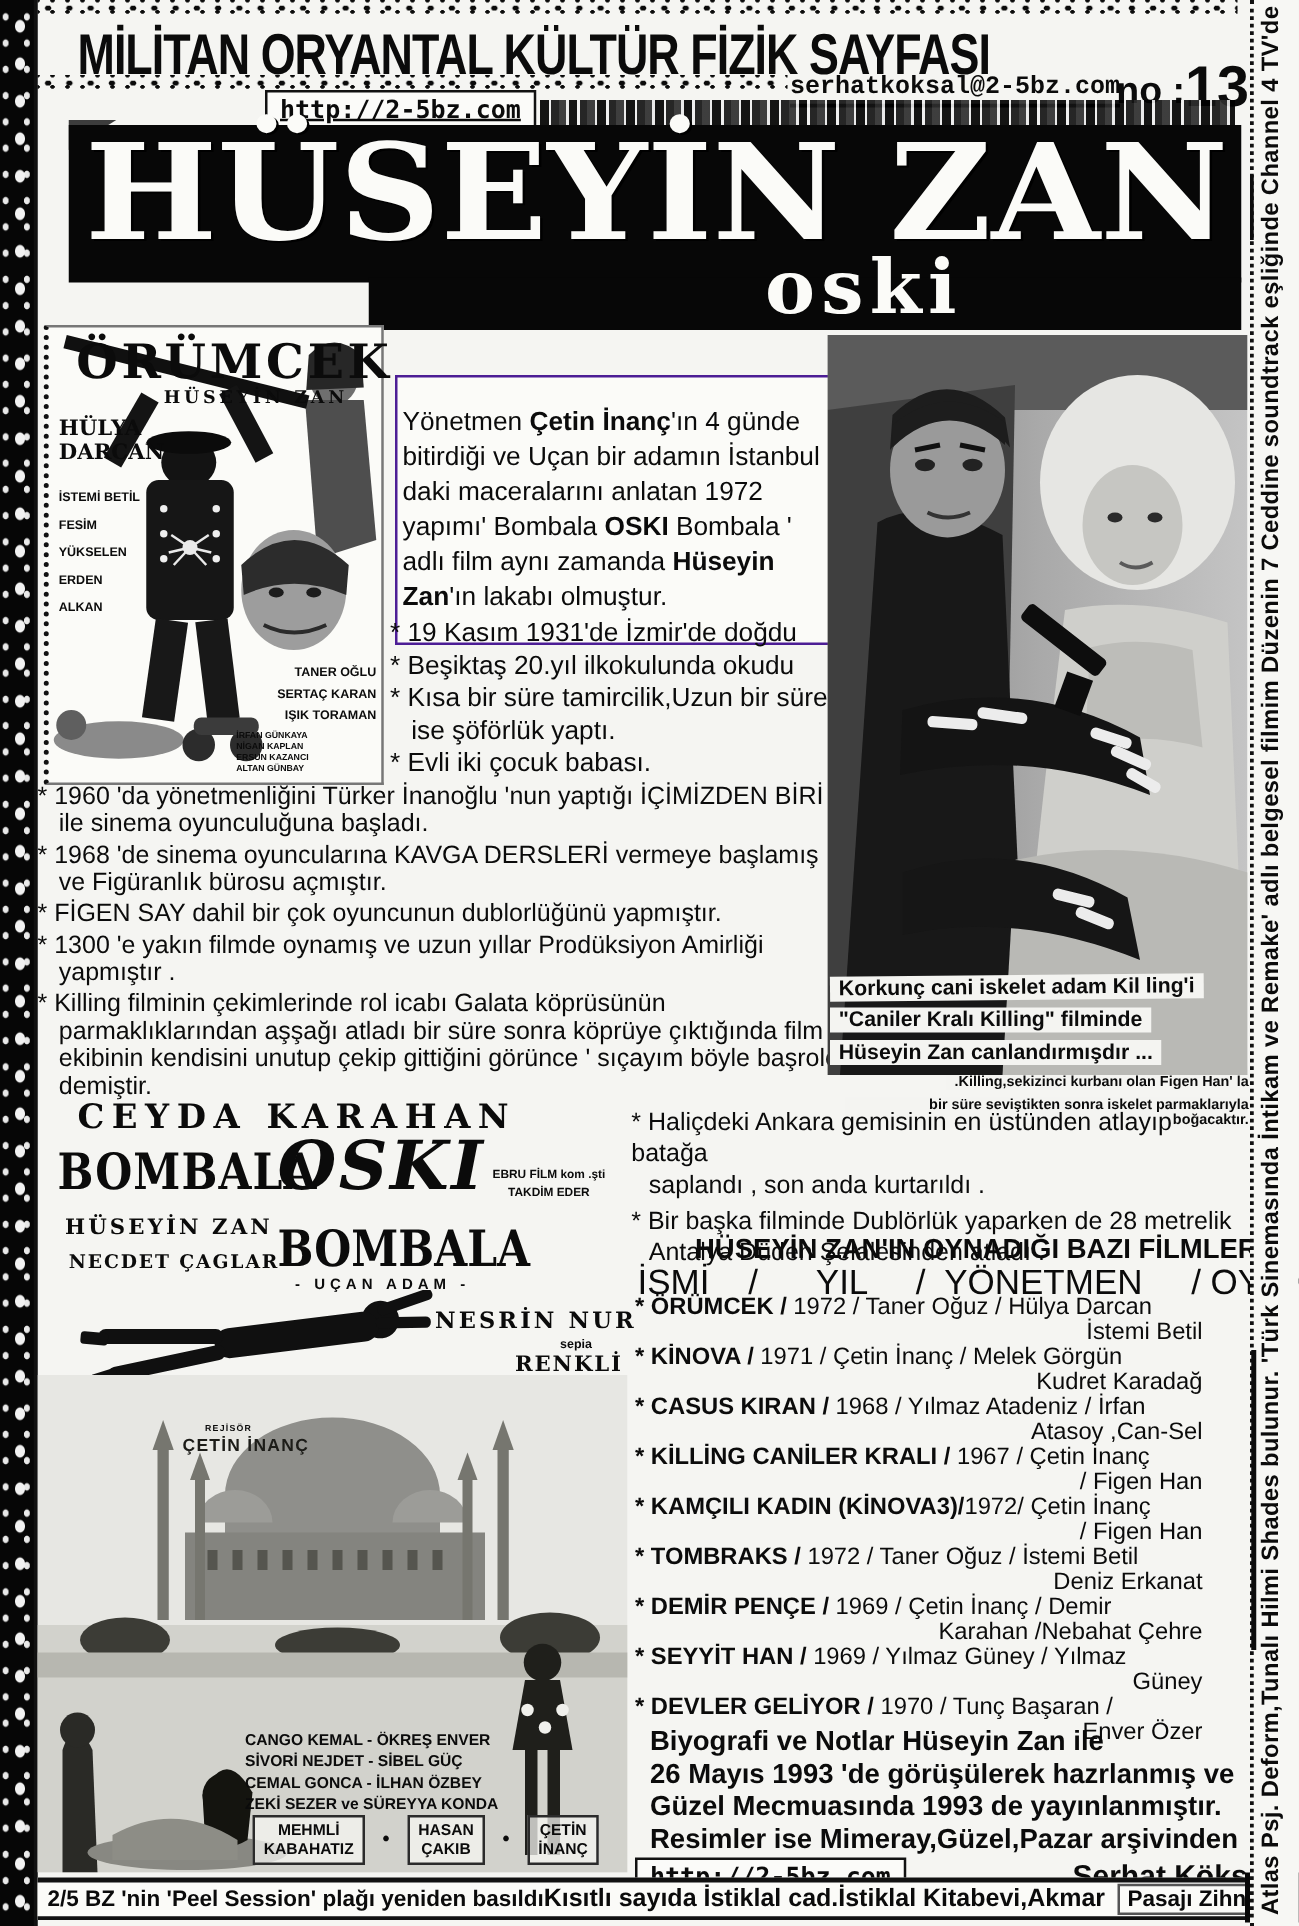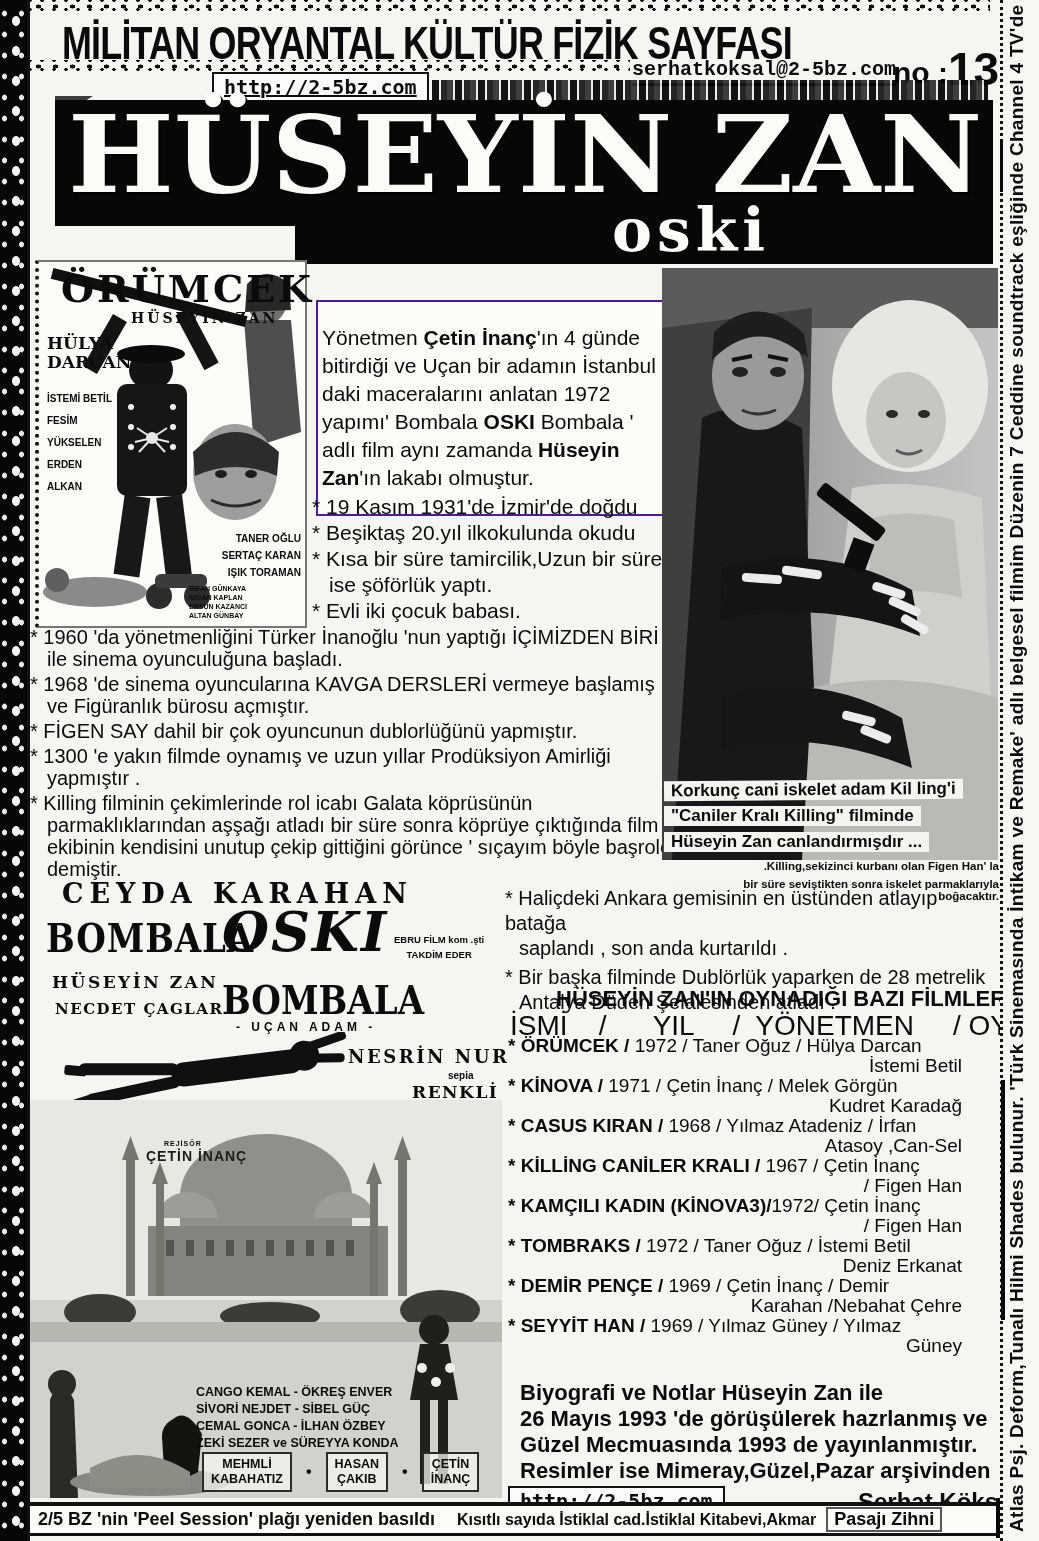--- a/index.html
+++ b/index.html
@@ -301,34 +301,35 @@
 <div class="abs nw" style="left:510px;top:1010px;font-size:28px;white-space:pre">İSMİ    /      YIL     /  YÖNETMEN     / OYUNCULAR</div>
 <div class="abs" style="left:508px;top:1036px;width:488px">
   <div class="film-row"><span class="t">* ÖRÜMCEK / </span><span>1972 / Taner Oğuz  / Hülya Darcan</span><div class="c">İstemi Betil</div></div>
   <div class="film-row"><span class="t">* KİNOVA / </span><span>1971  / Çetin İnanç   / Melek Görgün</span><div class="c">Kudret Karadağ</div></div>
   <div class="film-row"><span class="t">* CASUS KIRAN / </span><span>1968 / Yılmaz Atadeniz / İrfan</span><div class="c">Atasoy ,Can-Sel</div></div>
   <div class="film-row"><span class="t">* KİLLİNG CANİLER KRALI / </span><span>1967 / Çetin İnanç</span><div class="c">/ Figen Han</div></div>
   <div class="film-row"><span class="t">* KAMÇILI KADIN (KİNOVA3)/</span><span>1972/ Çetin İnanç</span><div class="c">/ Figen Han</div></div>
   <div class="film-row"><span class="t">* TOMBRAKS / </span><span>1972 / Taner Oğuz / İstemi Betil</span><div class="c">Deniz Erkanat</div></div>
   <div class="film-row"><span class="t">* DEMİR PENÇE / </span><span>1969 / Çetin İnanç / Demir</span><div class="c">Karahan /Nebahat Çehre</div></div>
   <div class="film-row"><span class="t">* SEYYİT HAN / </span><span>1969 / Yılmaz Güney / Yılmaz</span><div class="c">Güney</div></div>
+  <div class="film-row"><span class="t">* DEVLER GELİYOR / </span><span>1970 / Tunç Başaran /</span><div class="c">Enver Özer</div></div>
 </div>
 
 <div class="abs b" style="left:520px;top:1380px;width:472px;font-size:22px;line-height:26px">
   <div>Biyografi ve Notlar Hüseyin Zan ile</div>
   <div>26 Mayıs 1993 'de görüşülerek hazrlanmış ve</div>
   <div>Güzel Mecmuasında 1993 de yayınlanmıştır.</div>
   <div>Resimler ise Mimeray,Güzel,Pazar arşivinden .</div>
 </div>
 <div class="abs urlbox nw" style="left:508px;top:1486px;font-size:20px">http://2-5bz.com</div>
 <div class="abs b nw" style="left:858px;top:1488px;font-size:24px">Serhat Köksal</div>
 
 <div class="abs" style="left:30px;top:1502px;width:966px;height:34px;background:#fbfbf8;border-top:4px solid #111;border-bottom:3px solid #111;display:flex;align-items:center">
   <span class="b nw" style="font-size:18px;margin-left:8px">2/5 BZ 'nin 'Peel Session' plağı yeniden basıldı</span>
-  <span class="b nw" style="font-size:16px;margin-left:22px">Kısıtlı sayıda İstiklal cad.İstiklal Kitabevi,Akmar</span>
+  <span class="b nw" style="font-size:20px;">Kısıtlı sayıda İstiklal cad.İstiklal Kitabevi,Akmar</span>
   <span class="b nw" style="font-size:18px;margin-left:10px;border:2px solid #555;padding:0 6px">Pasajı Zihni</span>
 </div>
 <div class="abs" style="left:996px;top:1498px;width:43px;height:40px;background:#080808"></div>
 
 <div class="abs" style="left:1000px;top:0;width:39px;height:1541px;background:#f7f7f4;border-left:3px dotted #111"></div>
 <div class="abs" style="left:1001px;top:1080px;width:4px;height:240px;background:#0c0c0c"></div>
 <div class="abs" style="left:1000px;top:140px;width:3px;height:52px;background:#0c0c0c"></div>
 <div class="abs b nw" style="left:1006px;top:1532px;transform:rotate(-90deg);transform-origin:0 0;width:1470px;font-size:19px;letter-spacing:.3px">Atlas Psj. Deform,Tunalı Hilmi Shades bulunur. 'Türk Sinemasında İntikam ve Remake' adlı belgesel filmim Düzenin 7 Ceddine soundtrack eşliğinde Channel 4 TV'de gösterilecek,</div>
 
 </body></html>

